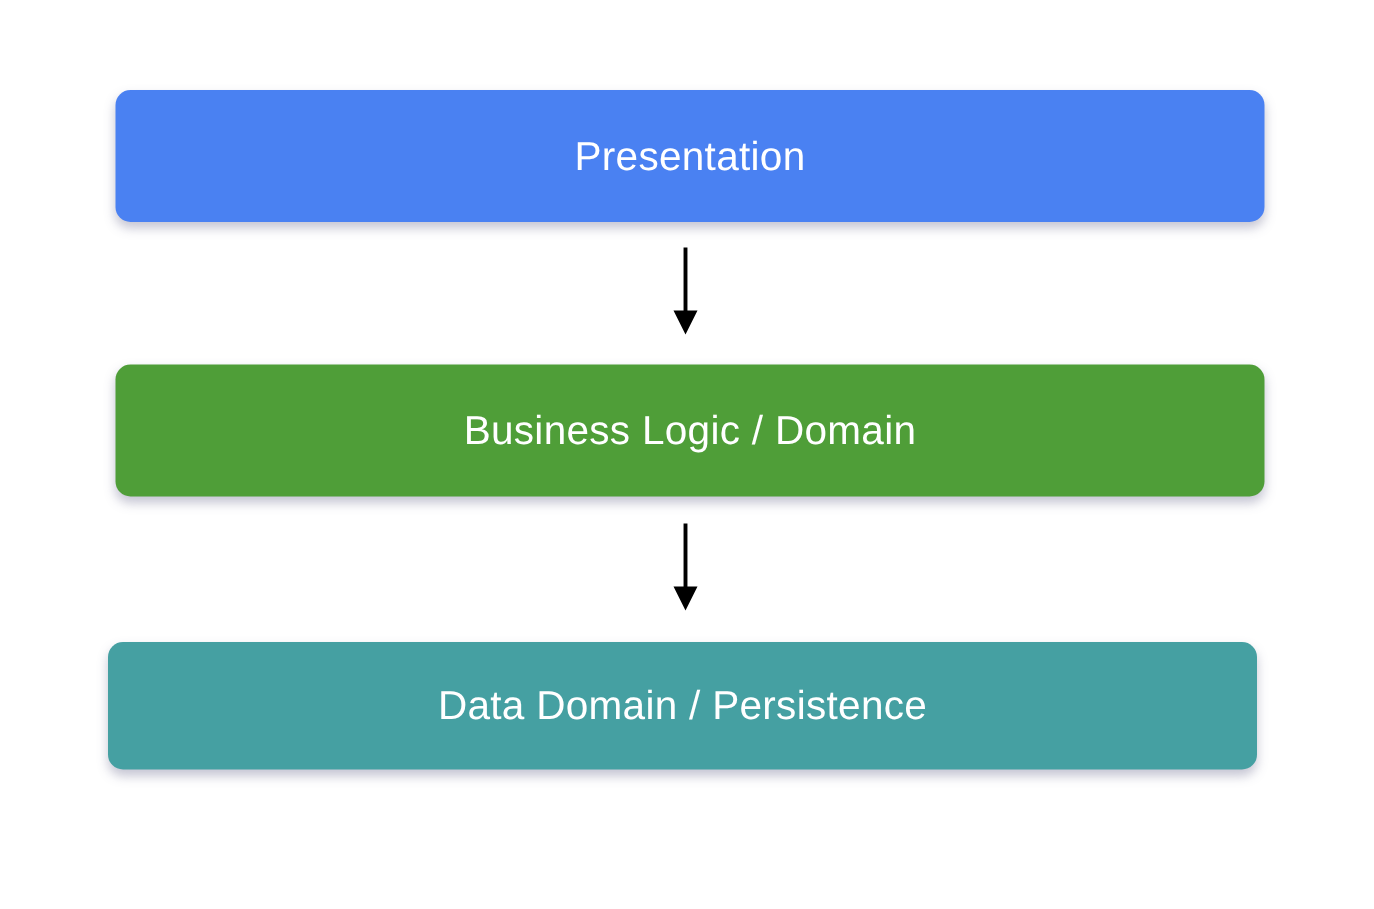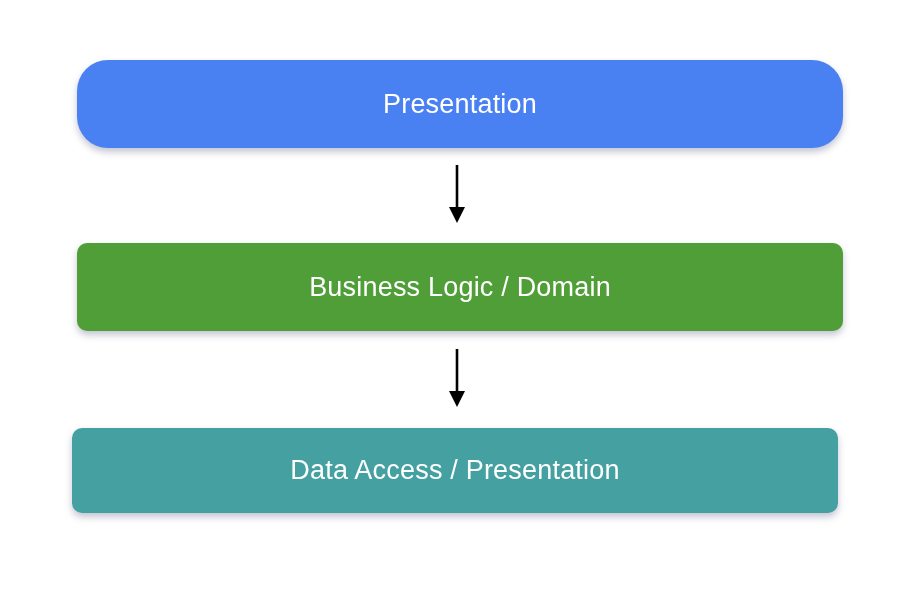--- a/index.html
+++ b/index.html
@@ -25,21 +25,21 @@
     justify-content: center;
     box-shadow: 0 4px 7px rgba(90, 90, 130, 0.35);
   }
   .layer-label {
     color: #ffffff;
     font-size: 27px;
     font-weight: 400;
     letter-spacing: 0.2px;
     white-space: nowrap;
   }
-  .box-presentation { left: 77px; top: 60px; border-radius: 31px; }
+  .box-presentation { left: 77px; top: 60px; }
   .box-business     { left: 77px; top: 243px; align-items: center; }
   .box-data         { left: 72px; top: 428px; height: 85px; }
   .arrow {
     position: absolute;
     width: 32px;
     height: 62px;
   }
   .arrow-1 { left: 441px; top: 163px; }
   .arrow-2 { left: 441px; top: 347px; }
 </style>
@@ -60,16 +60,16 @@
   <div class="layer-box box-business" style="background-color: rgb(79, 158, 56);">
     <span class="layer-label">Business Logic / Domain</span>
   </div>
 
   <svg class="arrow arrow-2" viewBox="0 0 32 62">
     <line x1="16" y1="2" x2="16" y2="45" stroke="#000000" stroke-width="2.6"></line>
     <polygon points="8,44 24,44 16,60" fill="#000000"></polygon>
   </svg>
 
   <div class="layer-box box-data" style="background-color: rgb(69, 160, 162);">
-    <span class="layer-label">Data Access / Presentation</span>
+    <span class="layer-label">Data Domain / Persistence</span>
   </div>
 
 </div>
 
 </body></html>

